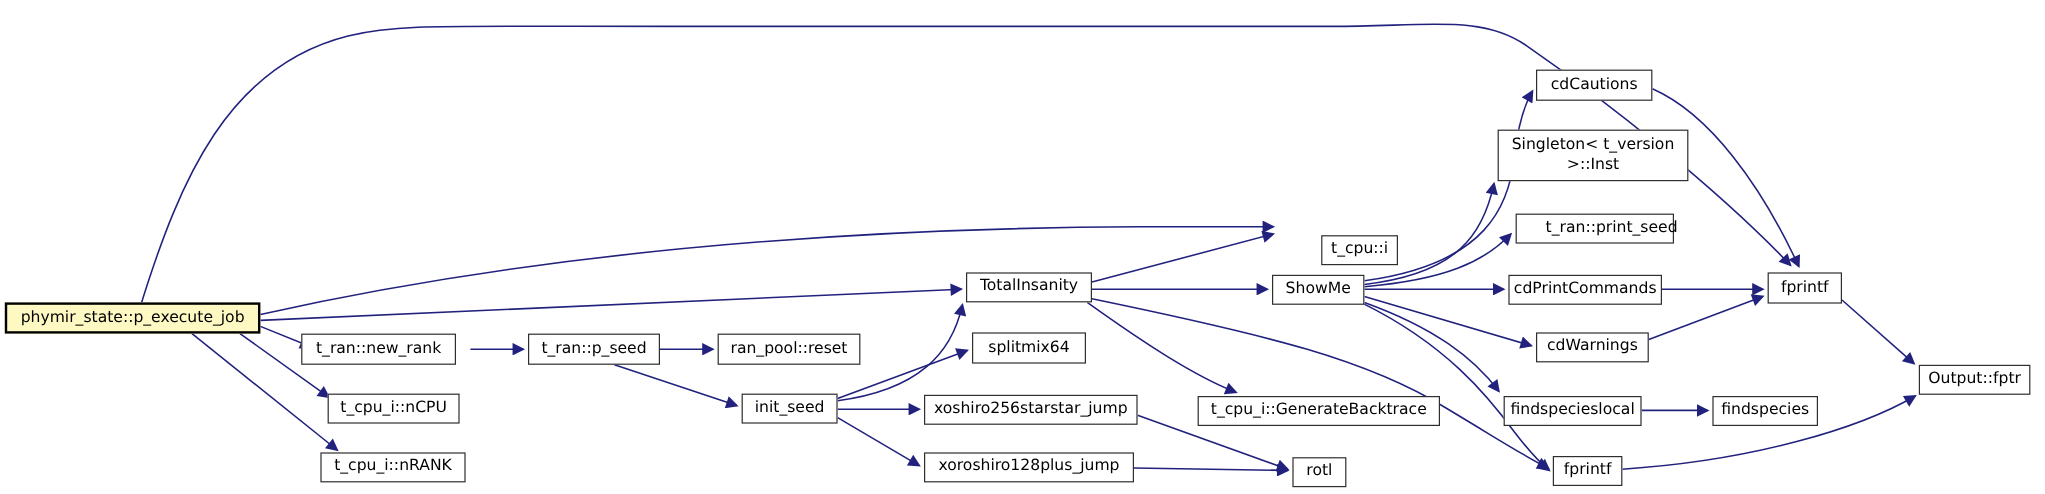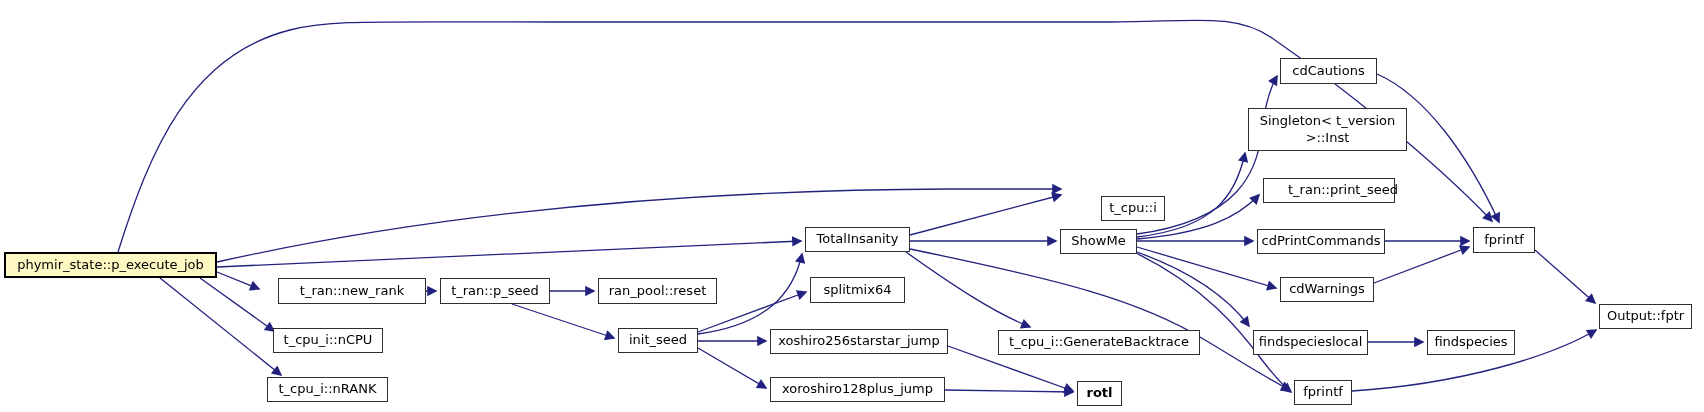--- a/index.html
+++ b/index.html
@@ -70,30 +70,30 @@
         <path d="M 1377,74 C 1425,95 1468,155 1499,222" class="edge" marker-end="url(#arrowhead)"></path>
         <path d="M 1385,241 L 1469,241" class="edge" marker-end="url(#arrowhead)"></path>
         <path d="M 1374,283 L 1469,247" class="edge" marker-end="url(#arrowhead)"></path>
         <path d="M 1368,342 L 1423,342" class="edge" marker-end="url(#arrowhead)"></path>
         <path d="M 1535,250 L 1595,303" class="edge" marker-end="url(#arrowhead)"></path>
         <path d="M 1352,391 C 1460,384 1550,357 1596,330" class="edge" marker-end="url(#arrowhead)"></path>
       </g>
   </svg>
   <div id="node-layer">
       <div class="node root" style="left: 4px; top: 252px; width: 213px; height: 26px;"><span>phymir_state::p_execute_job</span></div>
-      <div class="node" style="left: 278px; top: 278px; width: 148px; height: 26px;"><span>t_ran::new_rank</span></div>
+      <div class="node" style="left: 251px; top: 278px; width: 129px; height: 26px;"><span>t_ran::new_rank</span></div>
       <div class="node" style="left: 273px; top: 328px; width: 110px; height: 25px;"><span>t_cpu_i::nCPU</span></div>
       <div class="node" style="left: 267px; top: 377px; width: 121px; height: 25px;"><span>t_cpu_i::nRANK</span></div>
       <div class="node" style="left: 440px; top: 278px; width: 110px; height: 26px;"><span>t_ran::p_seed</span></div>
       <div class="node" style="left: 598px; top: 278px; width: 119px; height: 26px;"><span>ran_pool::reset</span></div>
       <div class="node" style="left: 618px; top: 328px; width: 80px; height: 25px;"><span>init_seed</span></div>
       <div class="node" style="left: 810px; top: 277px; width: 95px; height: 26px;"><span>splitmix64</span></div>
       <div class="node" style="left: 770px; top: 329px; width: 178px; height: 25px;"><span>xoshiro256starstar_jump</span></div>
       <div class="node" style="left: 770px; top: 377px; width: 175px; height: 25px;"><span>xoroshiro128plus_jump</span></div>
-      <div class="node" style="left: 1077px; top: 381px; width: 45px; height: 25px; font-weight: bold;"><span>rotl</span></div>
+      <div class="node" style="left: 1077px; top: 381px; width: 45px; height: 25px;"><span>rotl</span></div>
       <div class="node" style="left: 805px; top: 227px; width: 105px; height: 25px;"><span>TotalInsanity</span></div>
       <div class="node" style="left: 1065px; top: 196px; width: 64px; height: 25px; margin-left: 36px;"><span>t_cpu::i</span></div>
       <div class="node" style="left: 1060px; top: 229px; width: 77px; height: 25px;"><span>ShowMe</span></div>
       <div class="node" style="left: 998px; top: 330px; width: 202px; height: 25px;"><span>t_cpu_i::GenerateBacktrace</span></div>
       <div class="node" style="left: 1280px; top: 58px; width: 97px; height: 26px;"><span>cdCautions</span></div>
       <div class="node" style="left: 1248px; top: 108px; width: 159px; height: 43px;"><span>Singleton&lt; t_version
 &gt;::Inst</span></div>
       <div class="node" style="left: 1263px; top: 178px; width: 132px; height: 25px; padding-left: 28px;"><span>t_ran::print_seed</span></div>
       <div class="node" style="left: 1257px; top: 229px; width: 128px; height: 25px;"><span>cdPrintCommands</span></div>
       <div class="node" style="left: 1280px; top: 277px; width: 94px; height: 25px;"><span>cdWarnings</span></div>

